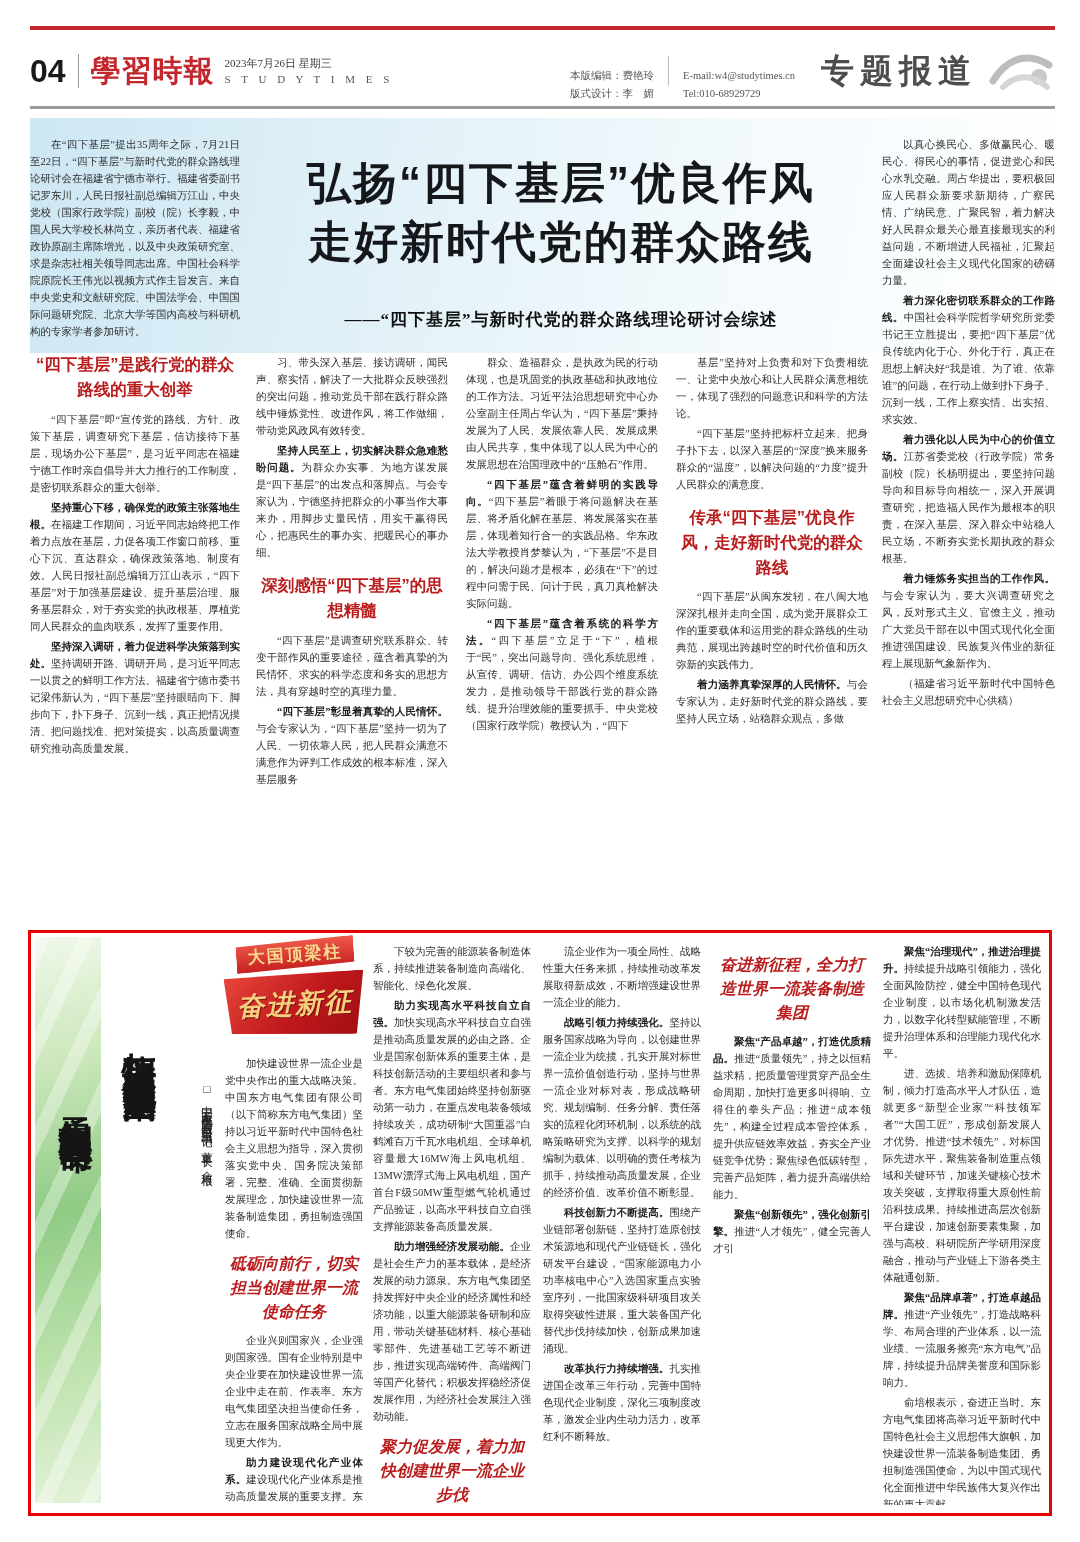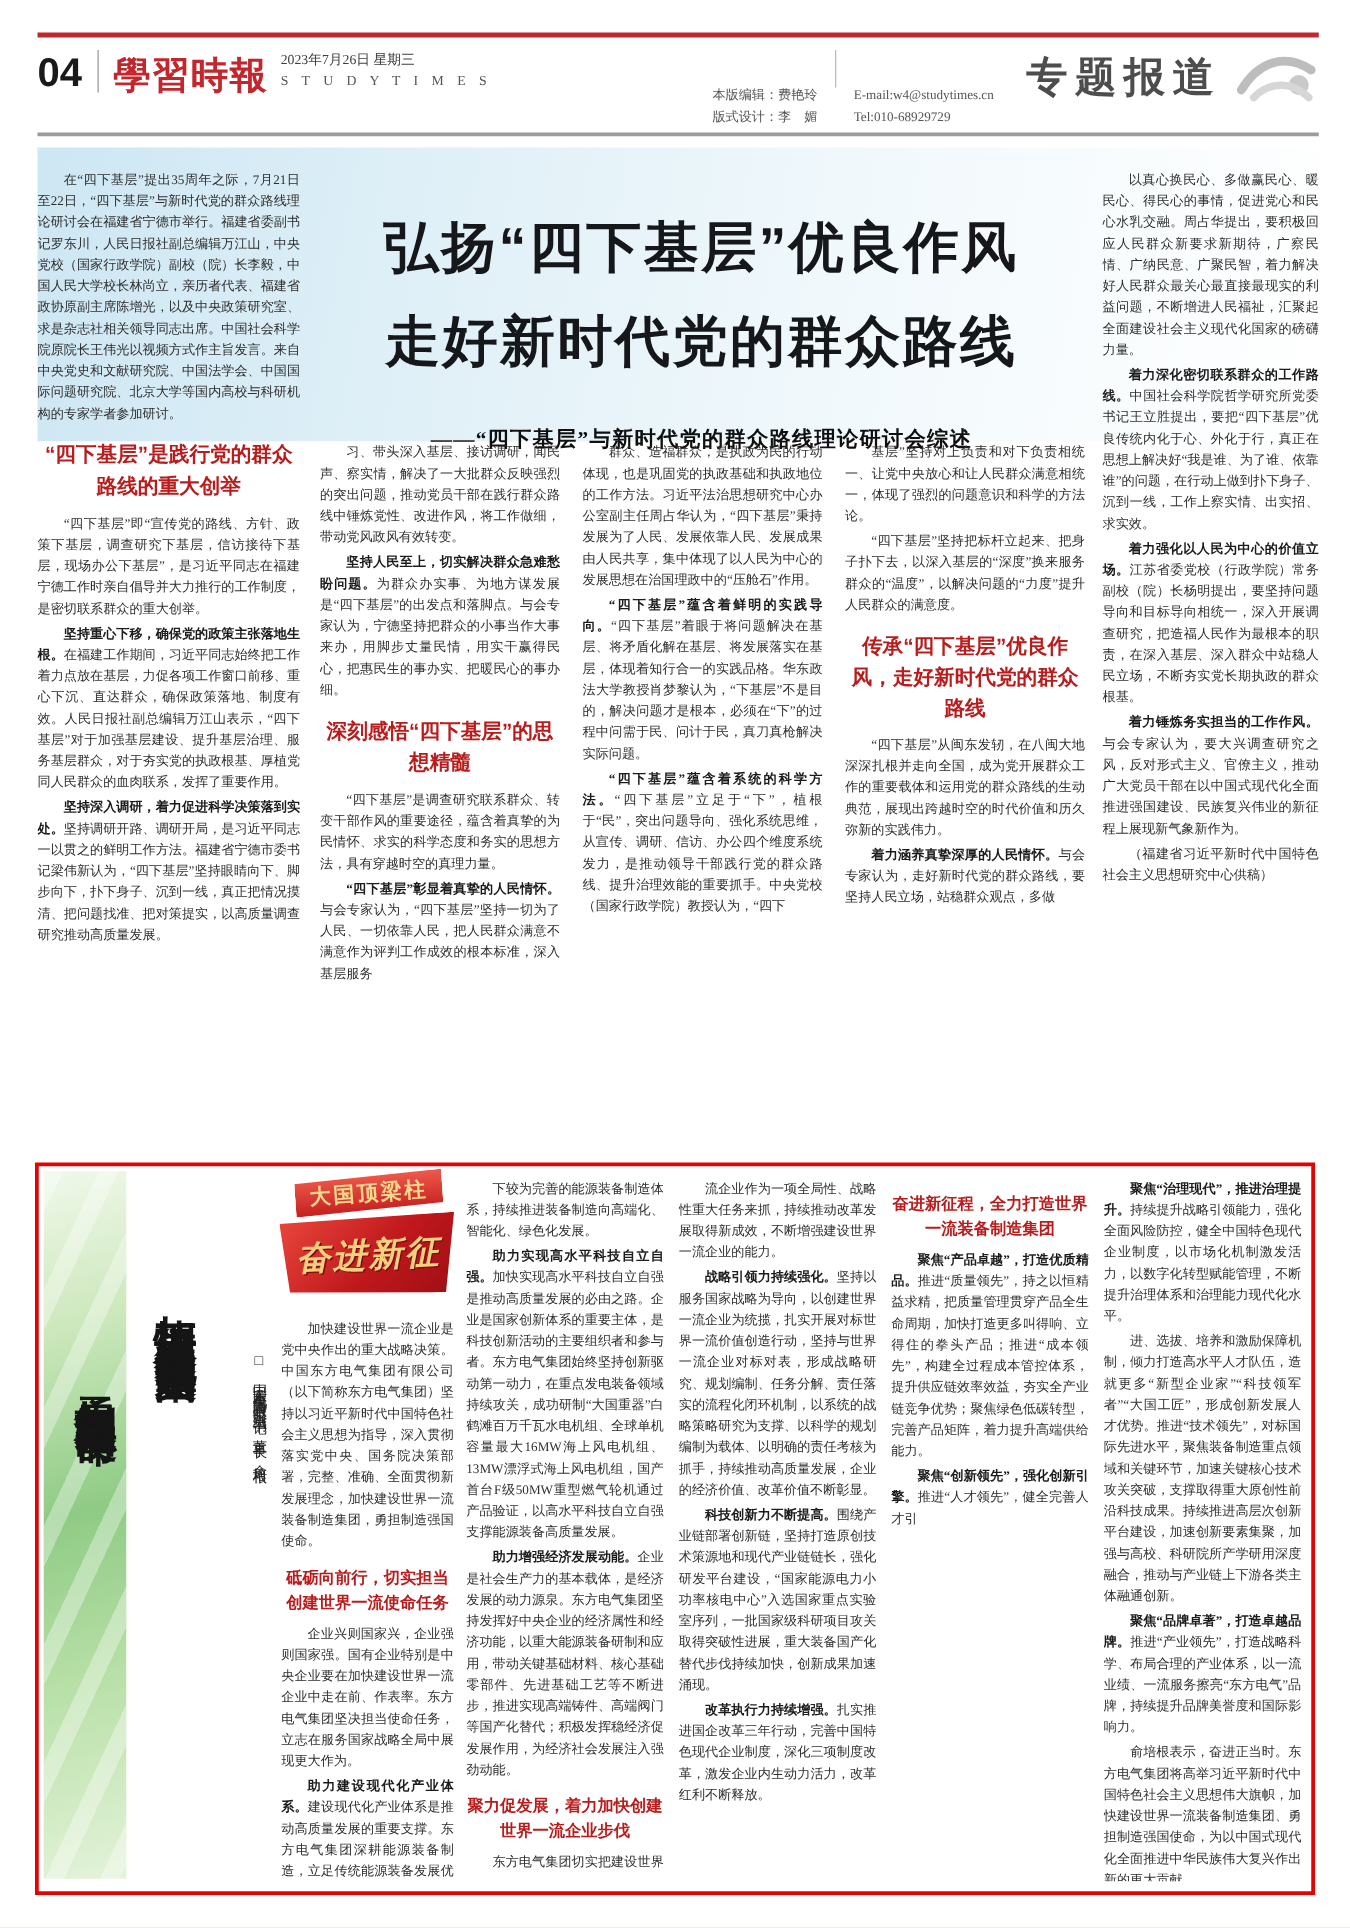--- a/index.html
+++ b/index.html
@@ -1,39 +1,39 @@
 <!DOCTYPE html>
 <html><head>
 <meta charset="utf-8">
 <style>
   html,body{margin:0;padding:0;background:#e3e3e1;}
   .page{position:relative;width:1080px;height:1542px;margin:0 auto;background:#fff;
         font-family:"Liberation Serif",serif;overflow:hidden;}
   
   .rule-red{position:absolute;top:26px;left:30px;width:1025px;height:4px;background:#c1272d;}
-  .masthead{position:absolute;top:40px;left:30px;width:1025px;height:62px;display:flex;}
+  .masthead{position:absolute;top:40px;left:30px;width:1025px;height:62px;display:flex;align-items:center;}
   .pageno{font-family:"Liberation Sans",sans-serif;font-size:32px;font-weight:bold;color:#1a1a1a;}
   .mast-div{width:1px;height:34px;background:#999;margin:0 12px;}
   .paper-logo{font-size:30px;font-weight:bold;color:#c1272d;font-family:Liberation Sans, sans-serif;letter-spacing:1px;}
   .date-block{margin-left:10px;font-size:11px;color:#3c3c3c;line-height:1.5;}
   .date-en{letter-spacing:4px;color:#555;}
   .mast-spacer{flex:1;}
   .editor-block,.contact-block{font-size:10.5px;color:#555;line-height:1.7;margin-top:28px;}
   .mast-div2{width:1px;height:30px;background:#bbb;margin:0 14px;}
   .section-title{font-family:"Liberation Sans",sans-serif;font-size:33px;font-weight:bold;color:#4d4d4d;
                  letter-spacing:6px;margin-left:26px;white-space:nowrap;}
   .swirl{margin-left:10px;}
   .rule-gray{position:absolute;top:106px;left:30px;width:1025px;height:3px;background:#9c9c9c;}
   
   .top-article{position:absolute;top:118px;left:30px;width:1025px;height:812px;}
   .sky{position:absolute;top:0;left:0;width:1025px;height:235px;
        background:linear-gradient(100deg,#cde7f3 0%,#e2f1f8 35%,#f2f9fc 65%,#ffffff 100%);}
   .headline-wrap{position:absolute;top:36px;left:222px;width:618px;text-align:center;}
   .headline{font-family:"Liberation Sans",sans-serif;font-size:44px;font-weight:bold;color:#15171b;
-            line-height:1.34;letter-spacing:2px;margin:16px;}
+            line-height:1.34;letter-spacing:2px;margin:0;}
   .subheadline{margin-top:36px;font-size:17px;font-weight:bold;color:#101010;letter-spacing:1px;}
   .ncol{position:absolute;overflow:hidden;}
   .col-left{top:18px;left:0;width:210px;height:794px;}
   .col-right{top:18px;left:852px;width:173px;height:794px;}
   .mid-band{position:absolute;top:236px;left:226px;width:612px;height:576px;display:flex;gap:18px;}
   .mid-band .bandcol{width:192px;height:576px;overflow:hidden;}
   .para{font-size:10.5px;line-height:1.62;color:#2e2e2e;text-align:justify;text-indent:2em;margin:0 0 3px;}
   .para .lead{font-weight:bold;color:#1c1c1c;}
   .col-head{font-family:"Liberation Sans",sans-serif;font-size:16.5px;font-weight:bold;color:#b91c1c;
             text-align:center;line-height:1.5;margin:12px 2px 9px;text-indent:0;}
@@ -57,21 +57,21 @@
   .ribbon-main{margin-top:3px;height:64px;background:linear-gradient(135deg,#e8473c 0%,#c0181c 55%,#9d0f14 100%);
               clip-path:polygon(0 4%,100% 0,93% 100%,4% 90%);color:#f3cf7e;font-size:27px;font-weight:bold;
               font-style:italic;text-align:center;line-height:62px;letter-spacing:2px;
               text-shadow:1px 1px 0 #7a0d0d;transform:rotate(-3deg);font-family:"Liberation Serif",serif;}
   .bcol{position:absolute;overflow:hidden;}
   .bcolA{left:194px;top:122px;width:138px;height:450px;}
   .bcolB{left:342px;top:10px;width:158px;height:562px;}
   .bcolC{left:512px;top:10px;width:158px;height:562px;}
   .bcolD{left:682px;top:10px;width:158px;height:562px;}
   .bcolE{left:852px;top:10px;width:158px;height:562px;}
-  .bottom-box .col-head{font-size:13px;margin:10px 0 8px;}
+  .bottom-box .col-head{font-size:16px;margin:10px 0 8px;font-style:italic;}
 </style>
 </head>
 <body>
 
 <div class="page">
 
   <div class="rule-red"></div>
   <div class="masthead">
     <div class="pageno">04</div>
     <div class="mast-div"></div>

